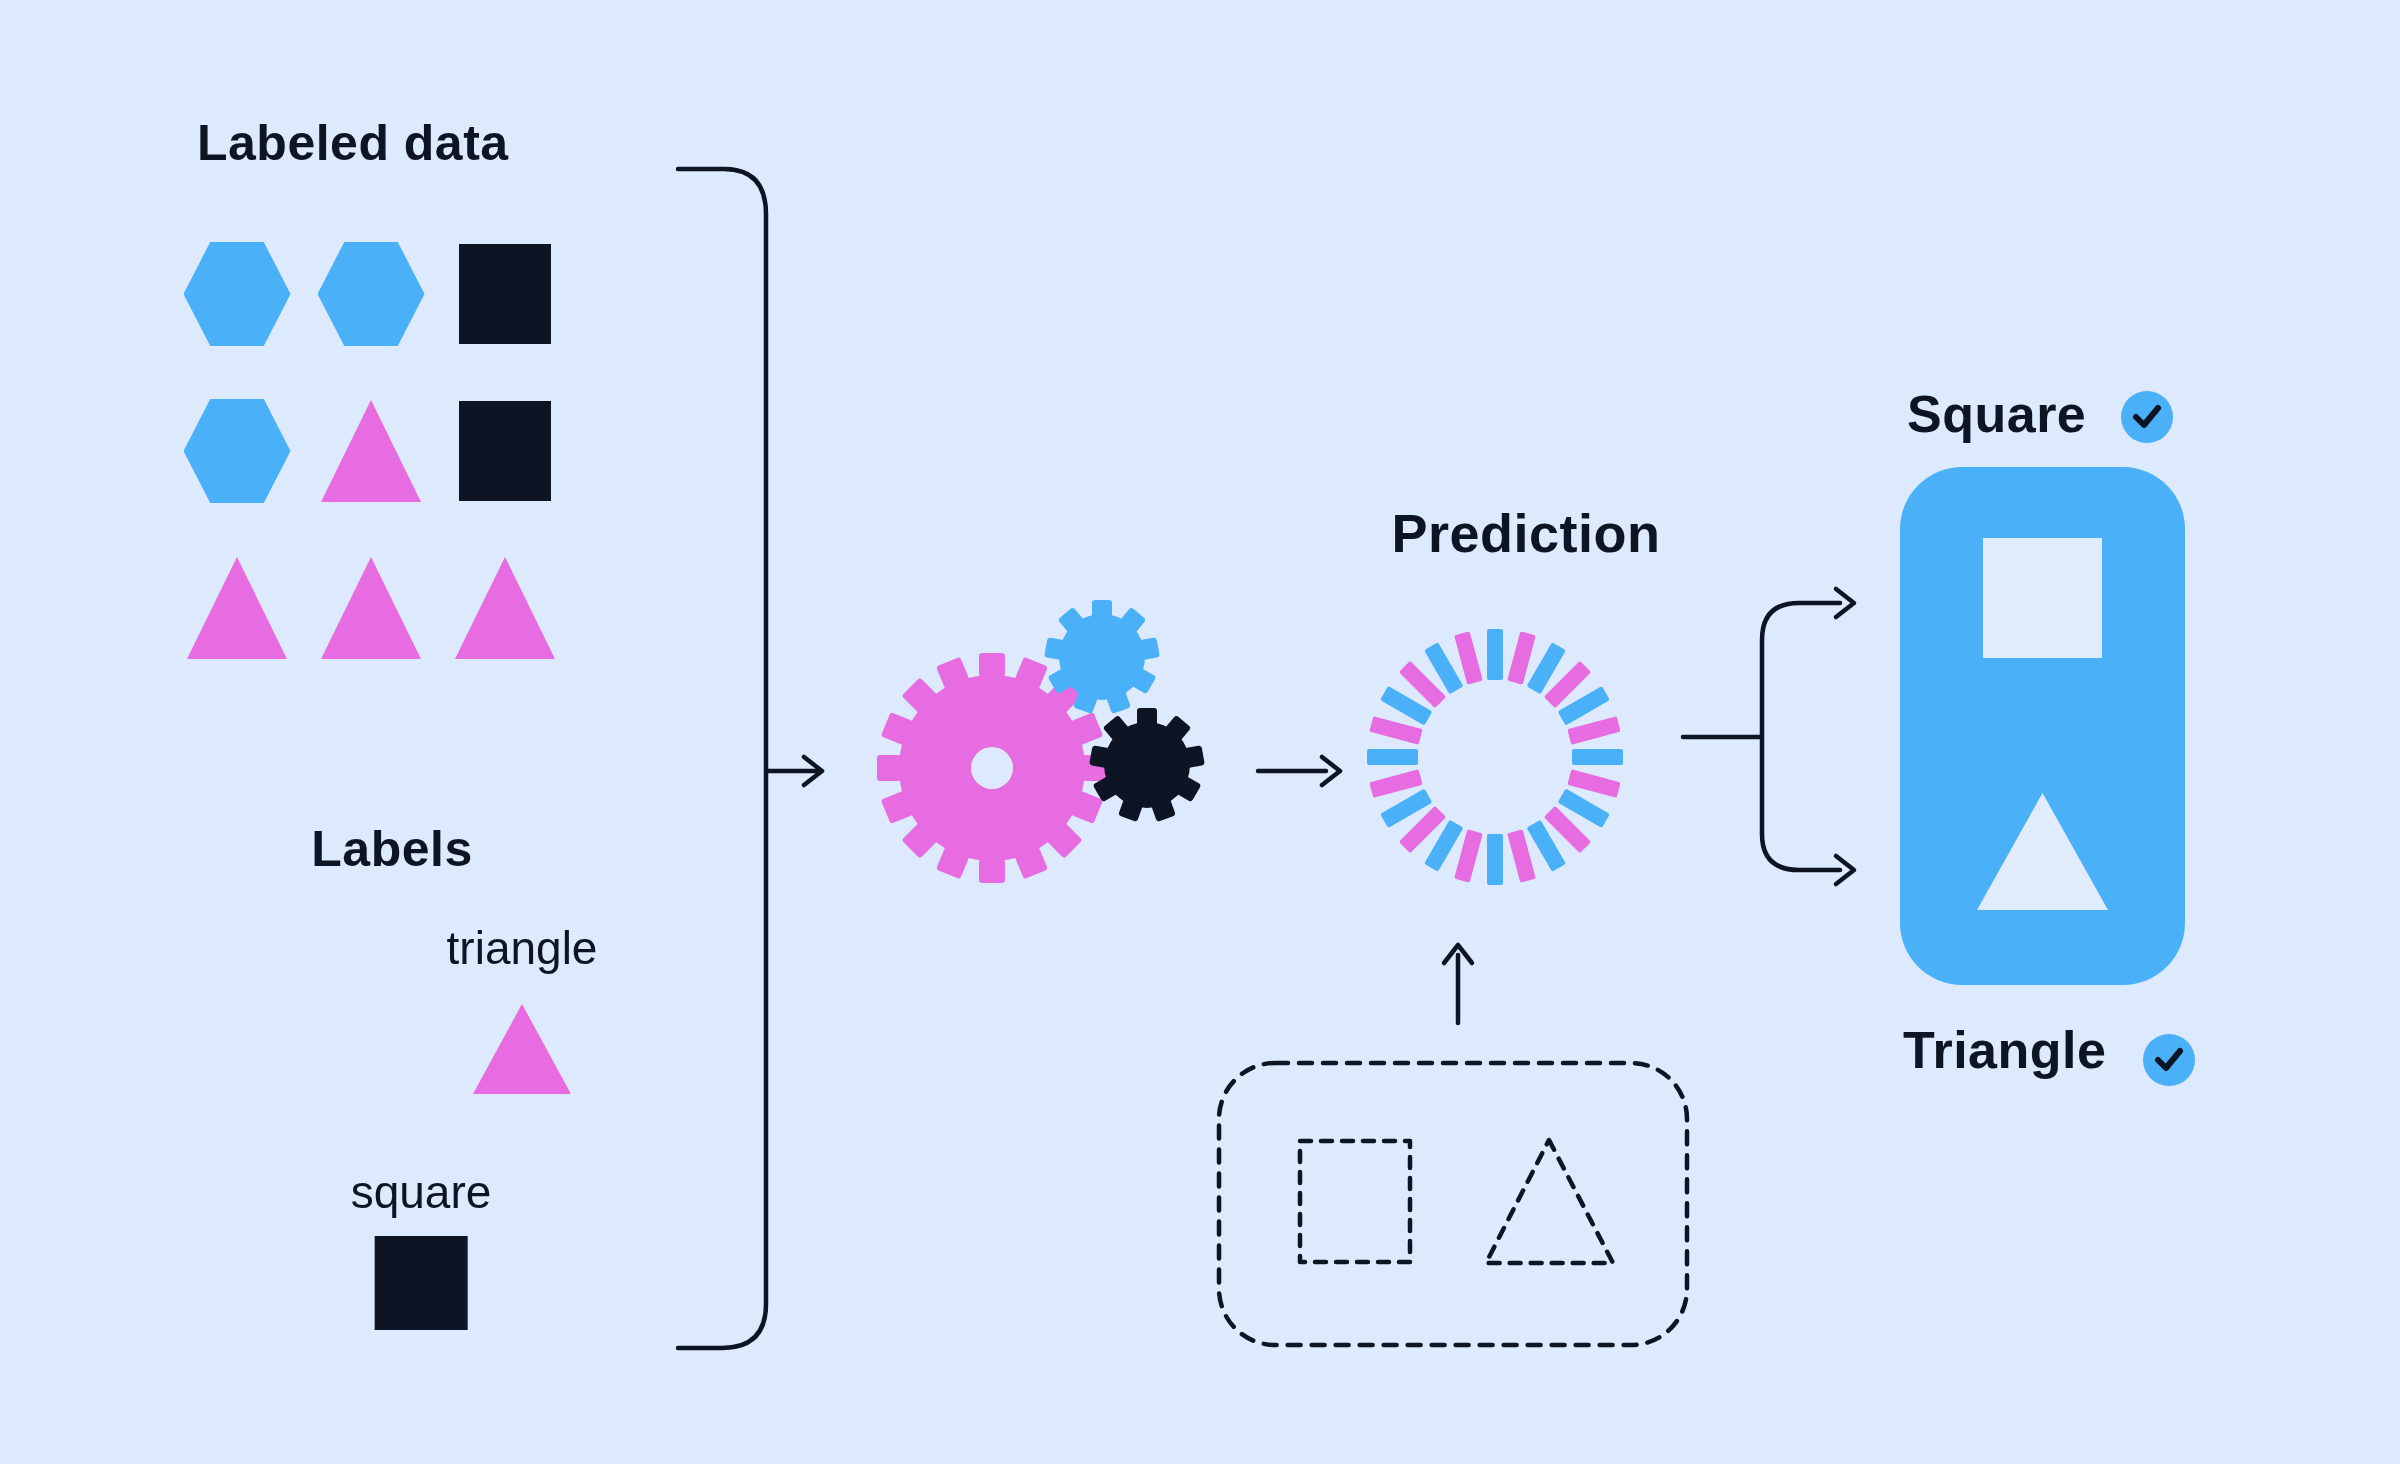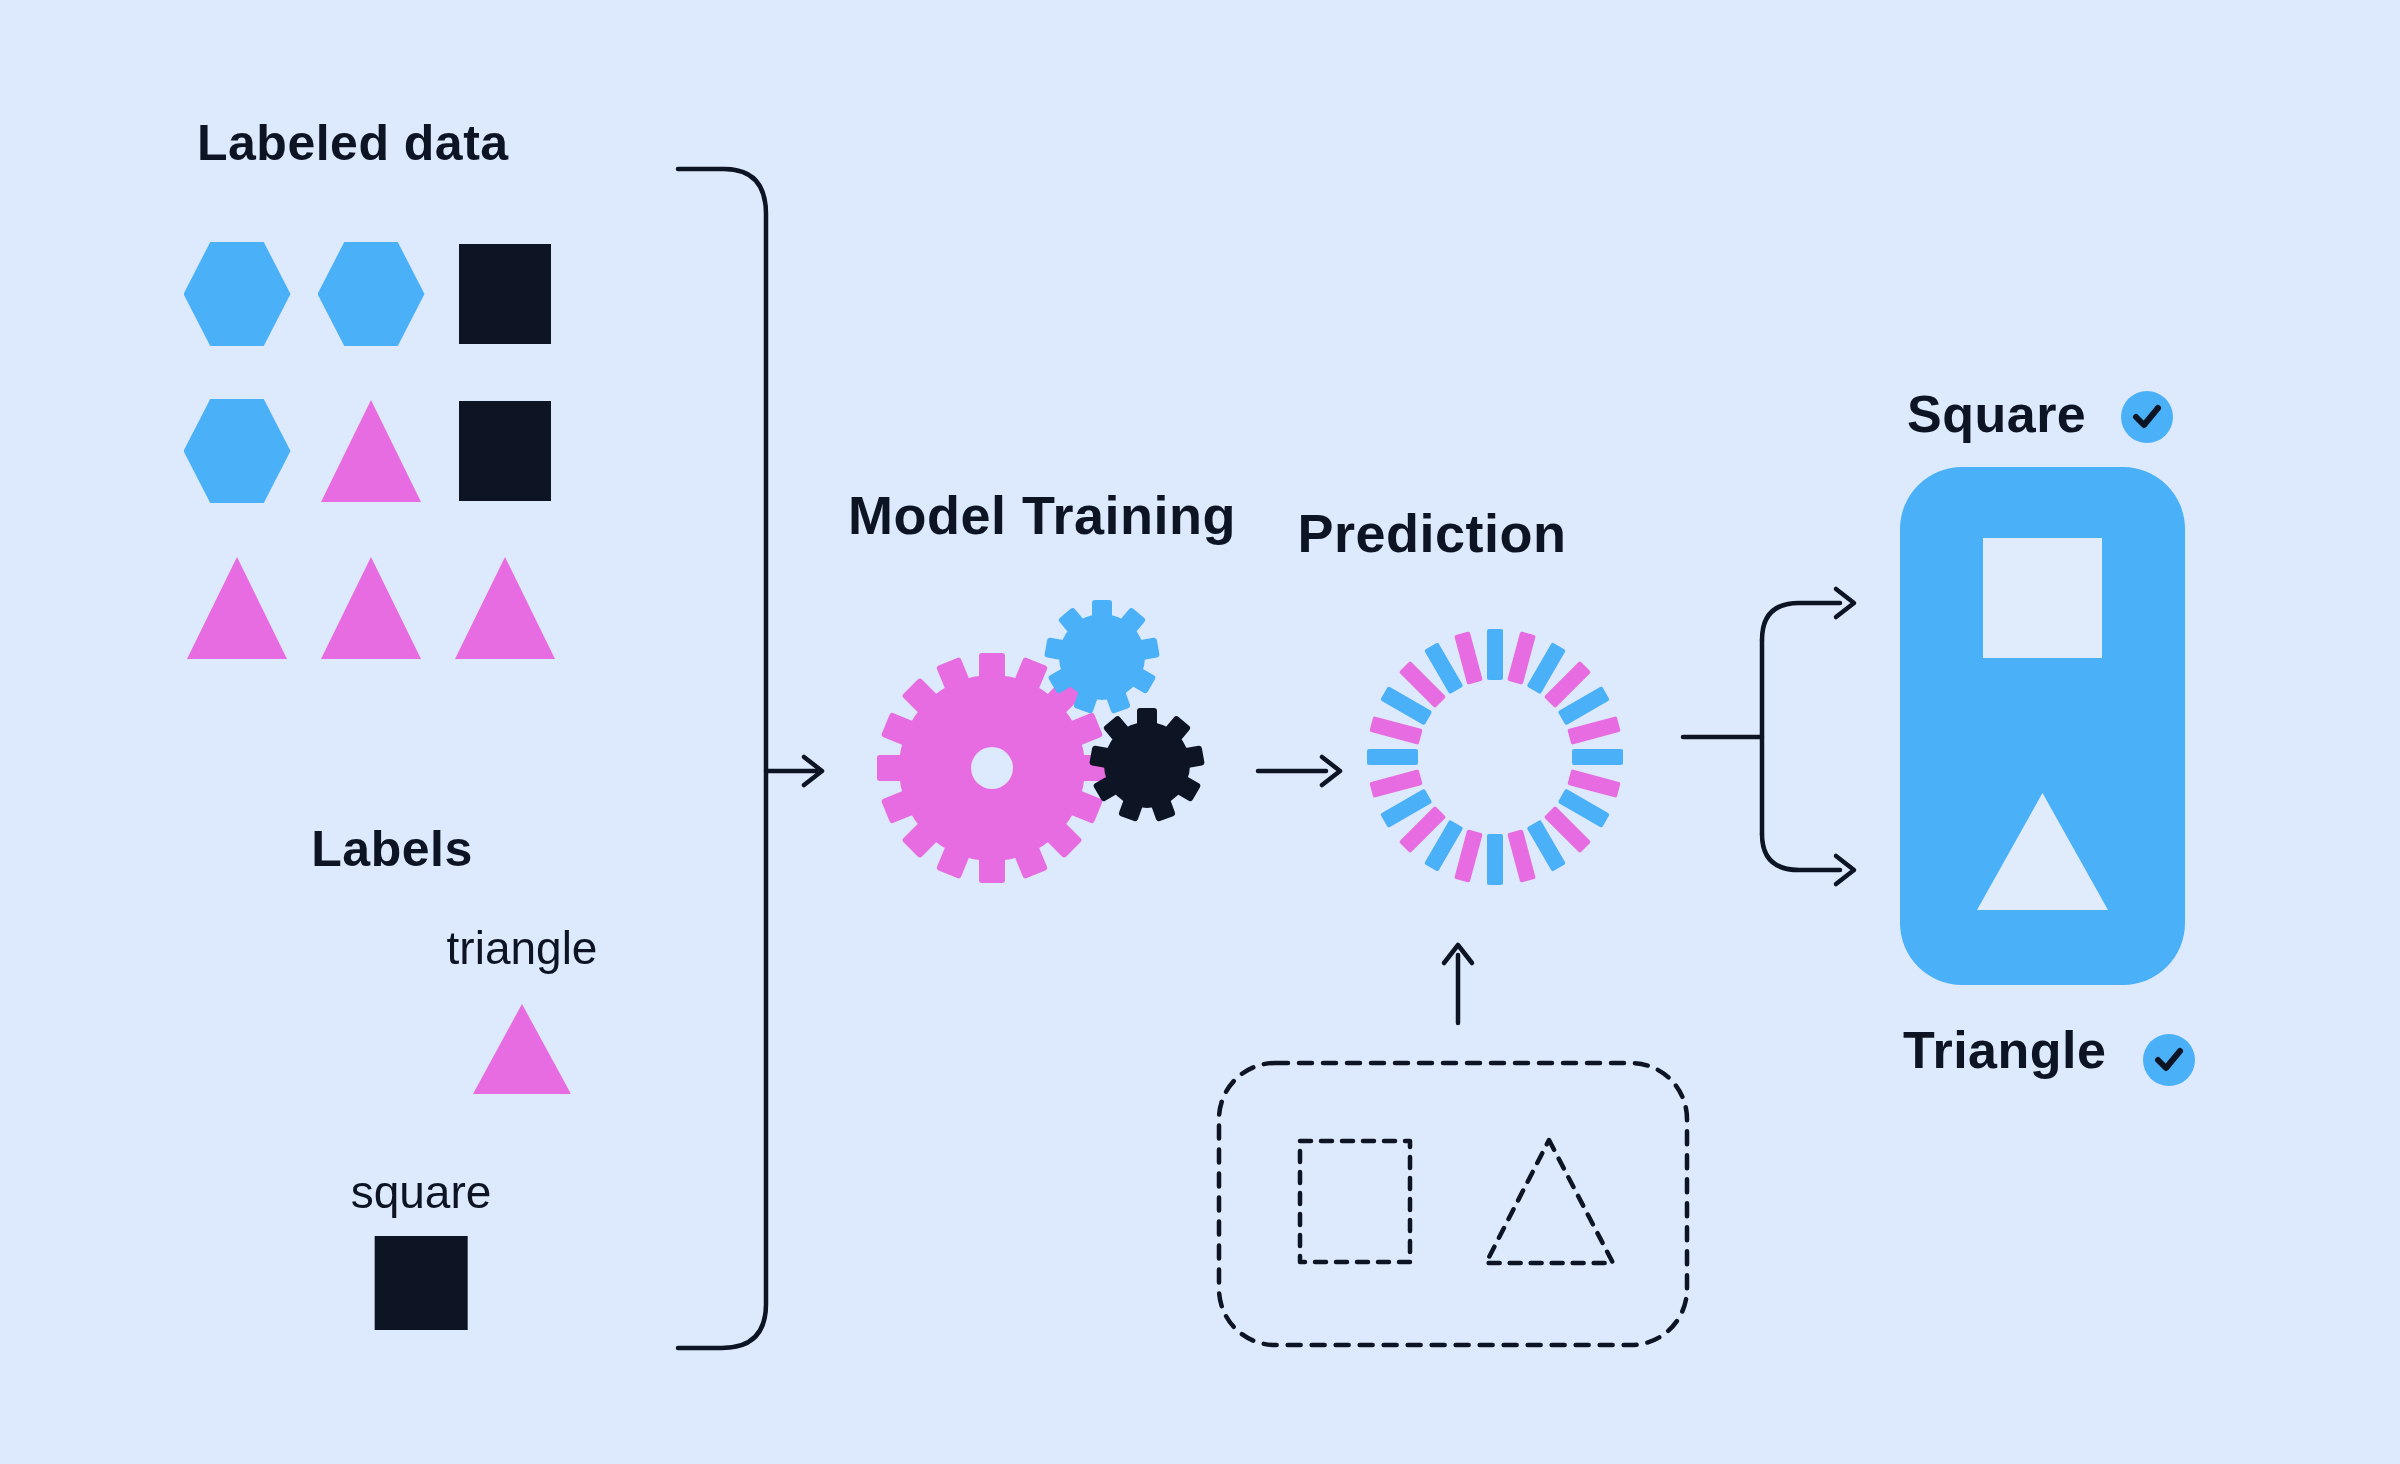--- a/index.html
+++ b/index.html
@@ -224,23 +224,22 @@
   <div class="abs label-item centerx" style="left:522px;top:920px;">
     <div class="small-label">triangle</div>
     <div class="shape triangle"></div>
   </div>
 
   <div class="abs label-item centerx" style="left:421px;top:1164px;">
     <div class="small-label">square</div>
     <div class="shape square"></div>
   </div>
 
-  <div class="abs title t54 centerx" style="left:1042px;top:486px;">Model Training</div>
-
-  <div class="abs title t54 centerx" style="left:1432px;top:504px;">Prediction</div>
+
+  <div class="abs title t54 centerx" style="left:1526px;top:504px;">Prediction</div>
 
   <div class="abs" id="prediction-card">
     <div class="abs" id="card-square-cutout"></div>
     <div class="abs" id="card-triangle-cutout"></div>
   </div>
 
   <div class="abs title t52" style="left:1907px;top:386px;">Square</div>
   <div class="abs badge" style="left:2121px;top:391px;">
     <svg width="30" height="26" viewBox="0 0 30 26">
       <path d="M4 13 L12 21 L26 4" fill="none" stroke="var(--ink,#0d1424)" stroke-width="6" stroke-linecap="round" stroke-linejoin="round"></path>

